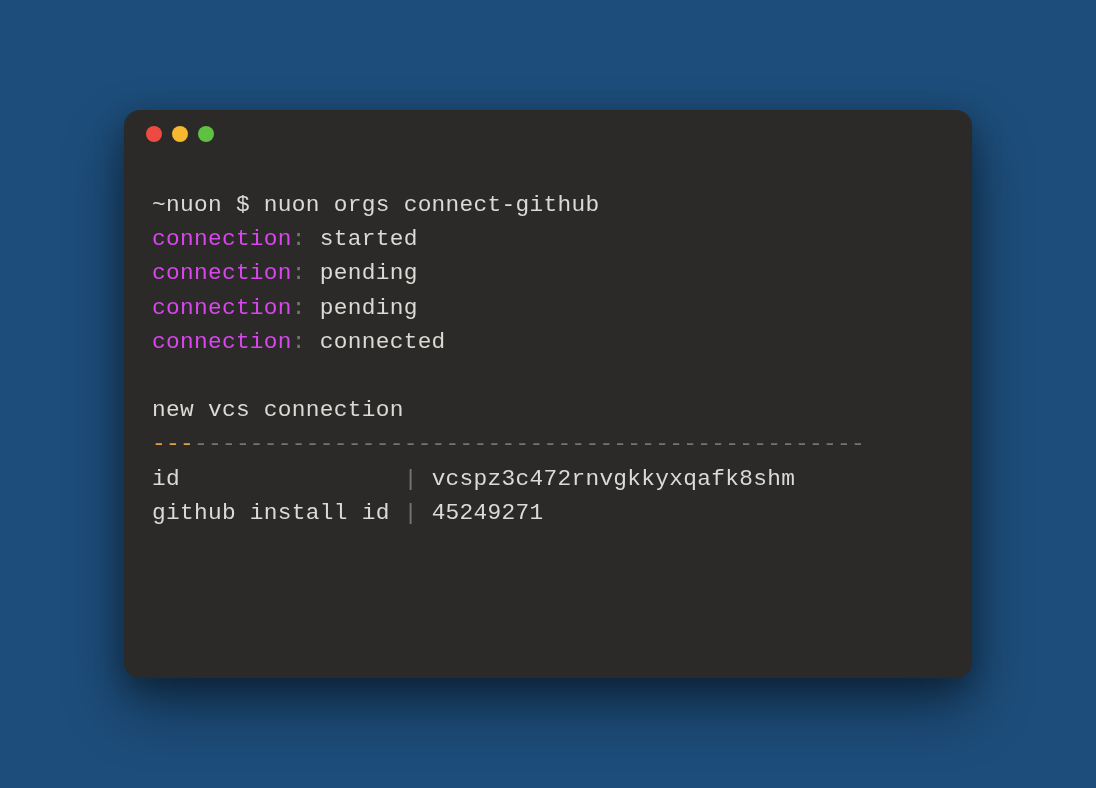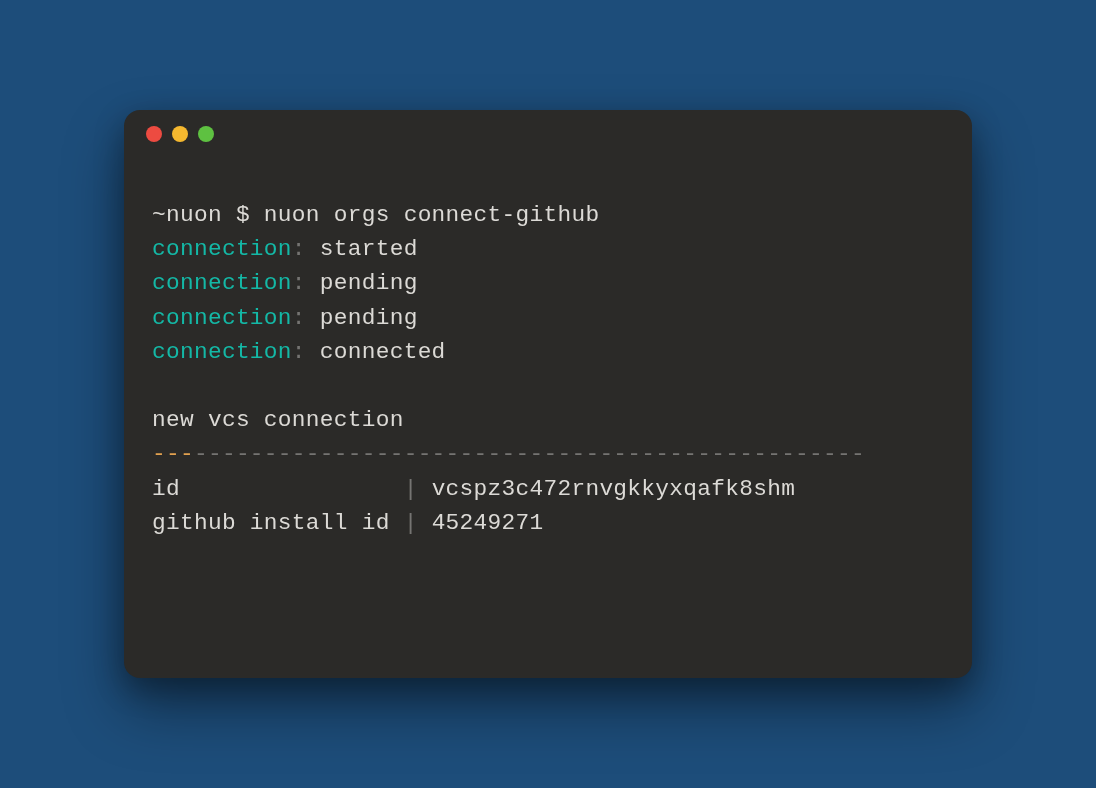--- a/index.html
+++ b/index.html
@@ -1,19 +1,18 @@
 <!DOCTYPE html>
 <html><head>
   <meta charset="utf-8">
   <style>
     * {
       margin: 0;
       padding: 0;
       box-sizing: border-box;
-      gap: 10px;
     }
     body {
       width: 1096px;
       height: 788px;
       background: #1d4d7a;
       display: flex;
       align-items: center;
       justify-content: center;
       font-family: 'Menlo', 'Monaco', 'Consolas', 'Courier New', monospace;
     }
@@ -45,21 +44,21 @@
     .traffic-green { background: #5ec141; }
     .terminal-body {
       flex: 1;
       padding: 36px 28px 20px 28px;
       color: #dcdad6;
       font-size: 22.8px;
       line-height: 1.5;
       white-space: pre;
       letter-spacing: 0.3px;
     }
-    .purple { color: #14b8a6; }
+    .purple { color: #d946ef; }
     .gray { color: #757472; }
     .orange { color: #e2a14f; }
     .line { display: block; }
   </style>
 </head>
 <body>
 
 <div class="terminal-window">
   <div class="titlebar">
     <div class="traffic-light traffic-red"></div>

